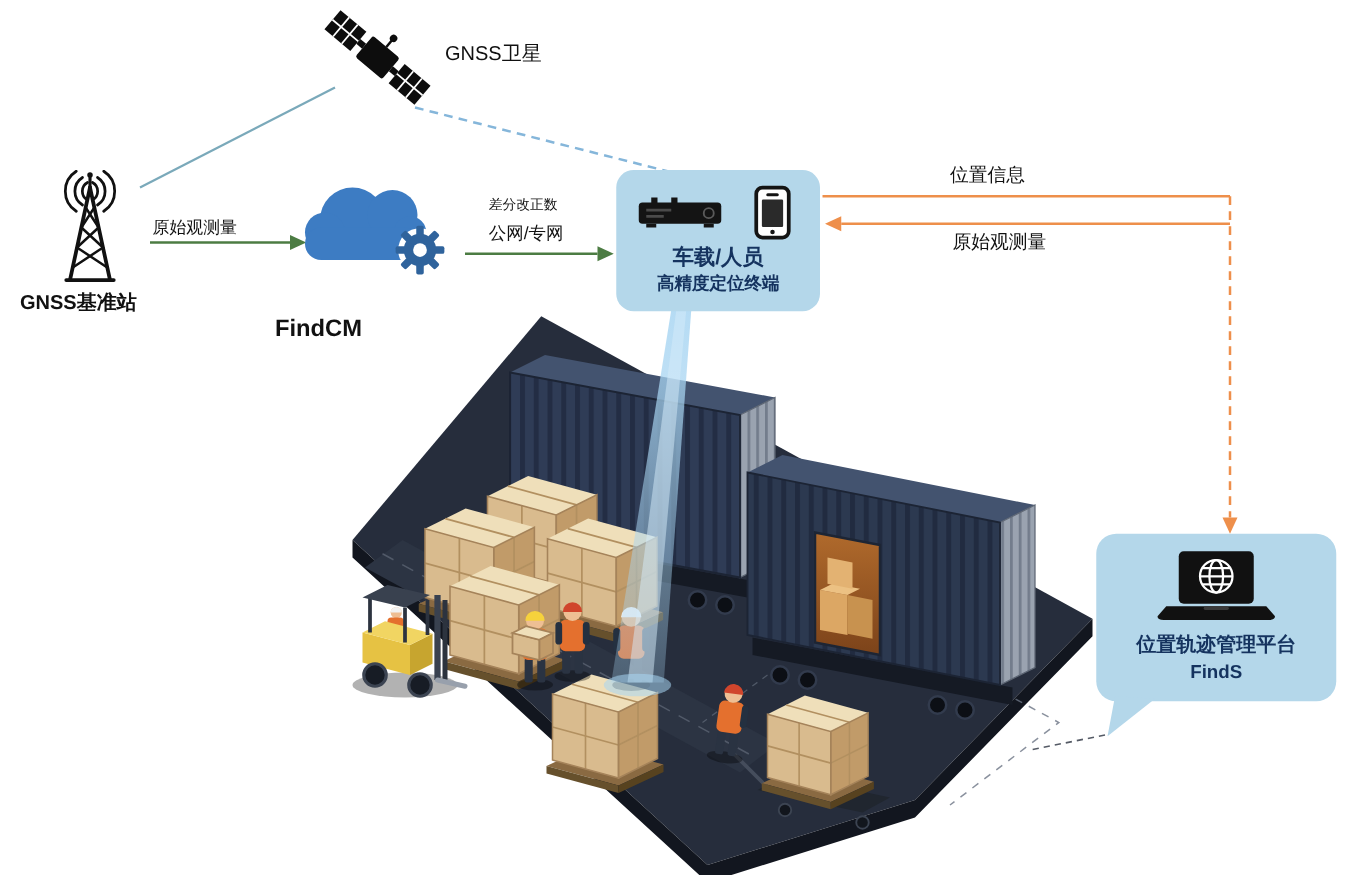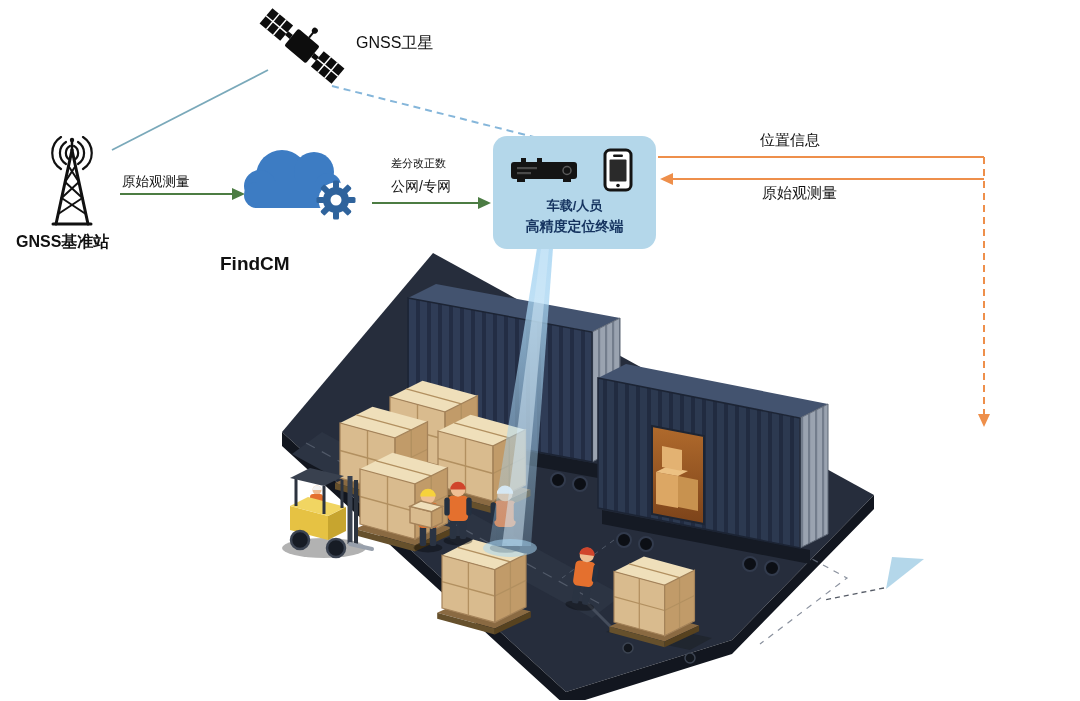--- a/index.html
+++ b/index.html
@@ -301,24 +301,40 @@
         <rect x="10" y="26" width="14" height="2.2" fill="#4a4a4a"></rect>
         <circle cx="60" cy="24.5" r="4" fill="#141414" stroke="#5a5a5a" stroke-width="1.5"></circle>
       </g>
       <g>
         <rect x="98" y="4" width="26" height="40" rx="5" fill="#ffffff" stroke="#141414" stroke-width="3"></rect>
         <rect x="106" y="8.5" width="10" height="2.5" rx="1.2" fill="#141414"></rect>
         <rect x="102.5" y="13.5" width="17" height="22" rx="1" fill="#2a2a2a"></rect>
         <circle cx="111" cy="39.5" r="1.8" fill="#141414"></circle>
       </g>
     </svg>
-    <div class="ptext" style="font-size:13px;line-height:20px;margin-top:2px">车载/人员</div>
+    <div class="ptext" style="font-size:17px;line-height:20px;margin-top:2px">车载/人员</div>
     <div class="ptext" style="font-size:14px;line-height:20px">高精度定位终端</div>
   </div>
 
+  <div class="panel" style="left:877px;top:427px;width:192px;height:134px;padding-top:12px;border-radius:16px">
+    <svg width="100" height="62" viewBox="0 0 100 62">
+      <rect x="20" y="2" width="60" height="42" rx="4" fill="#111"></rect>
+      <g stroke="#ffffff" fill="none" stroke-width="1.8">
+        <circle cx="50" cy="22" r="13"></circle>
+        <ellipse cx="50" cy="22" rx="5.5" ry="13"></ellipse>
+        <line x1="37" y1="22" x2="63" y2="22"></line>
+        <line x1="39" y1="15.5" x2="61" y2="15.5"></line>
+        <line x1="39" y1="28.5" x2="61" y2="28.5"></line>
+      </g>
+      <path d="M10,46 L90,46 L97,54 Q97,57 92,57 L8,57 Q3,57 3,54 Z" fill="#111"></path>
+      <rect x="40" y="46" width="20" height="3" rx="1.5" fill="#3a3a3a"></rect>
+    </svg>
+    <div class="ptext" style="font-size:16px;line-height:23px;margin-top:4px">位置轨迹管理平台</div>
+    <div class="ptext" style="font-size:15px;line-height:20px">FindS</div>
+  </div>
 
   <svg class="abs" style="left:884px;top:557px;z-index:4" width="42" height="34" viewBox="0 0 42 34">
     <polygon points="8,0 40,2 2,32" fill="var(--panel-blue,#b4d7ea)"></polygon>
   </svg>
 
   <div class="label" style="left:356px;top:33px;font-size:16px">GNSS卫星</div>
   <div class="label center" style="left:16px;top:232px;width:132px;font-size:16px;font-weight:bold">GNSS基准站</div>
   <div class="label center" style="left:220px;top:253px;width:164px;font-size:19px;font-weight:bold">FindCM</div>
   <div class="label center" style="left:122px;top:173px;width:112px;font-size:13.5px">原始观测量</div>
   <div class="label" style="left:391px;top:156px;font-size:11px">差分改正数</div>

